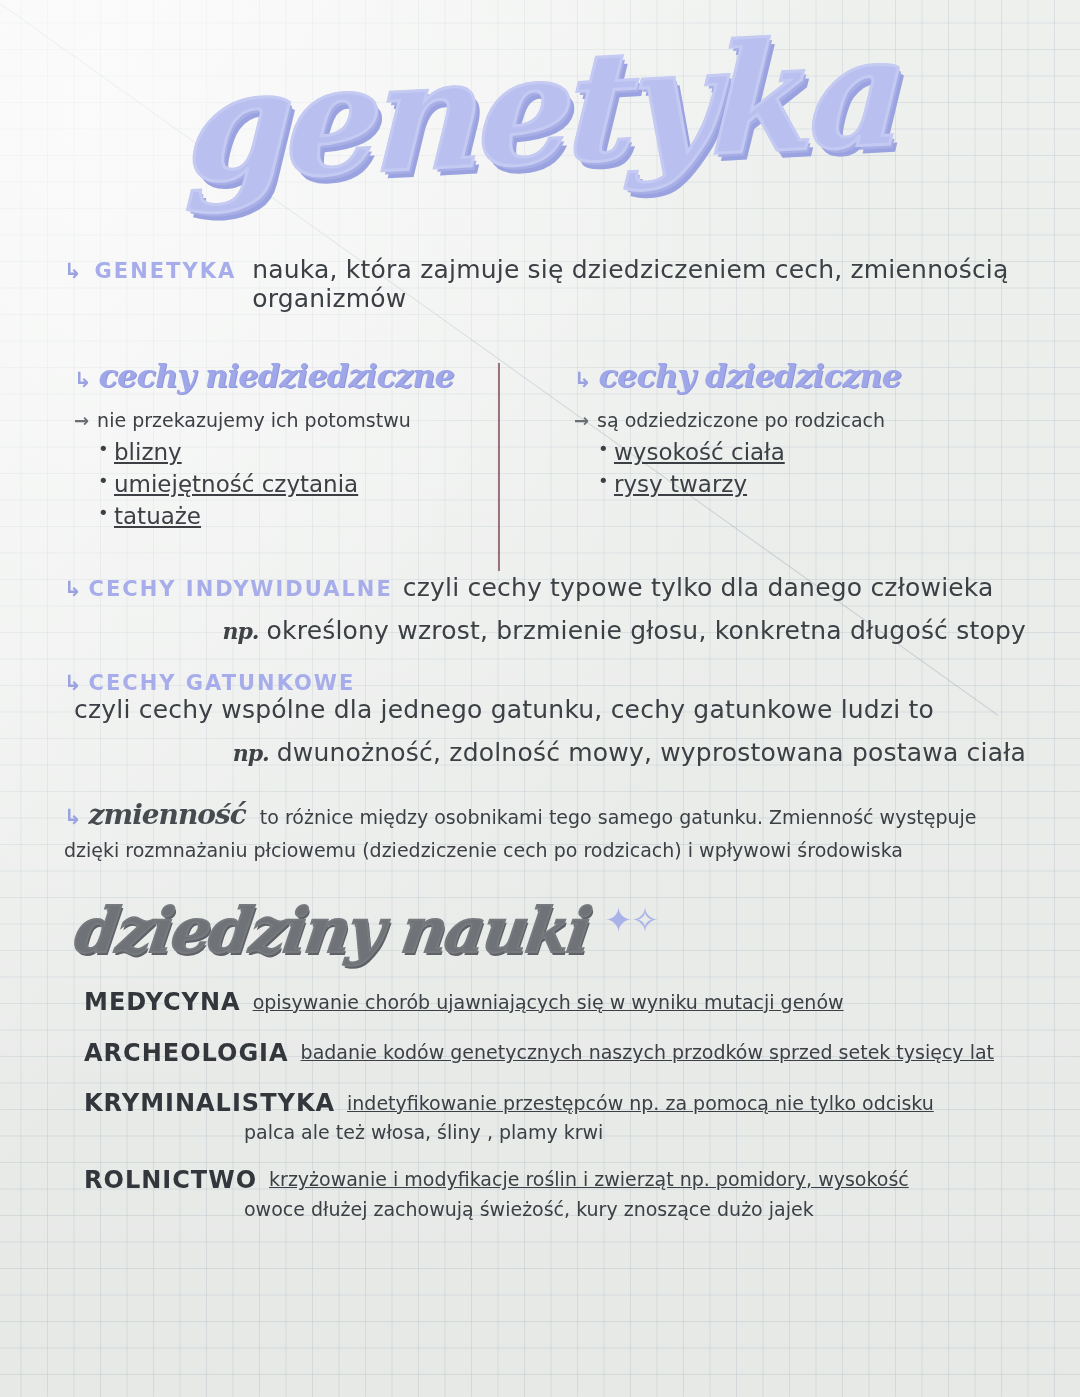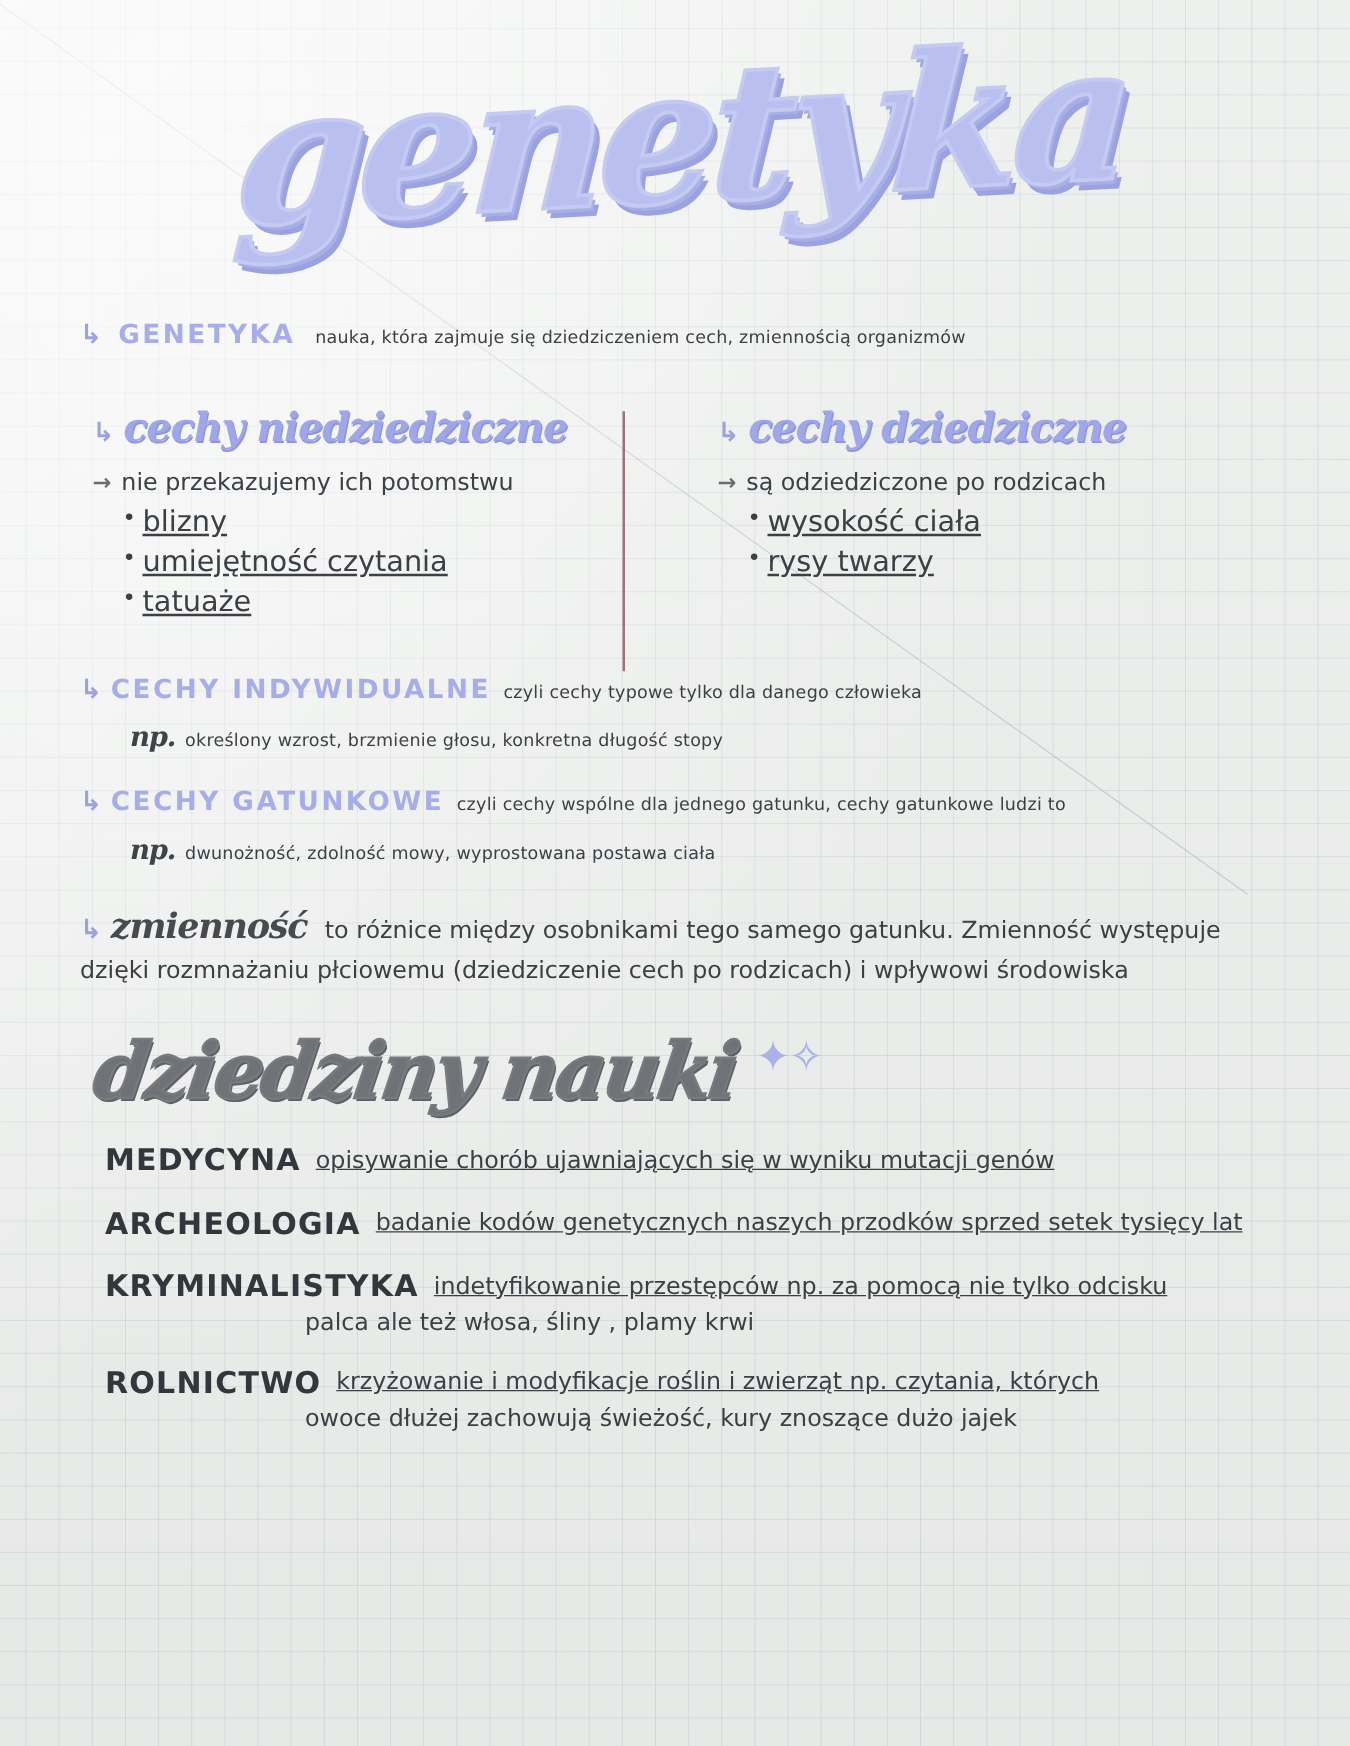--- a/index.html
+++ b/index.html
@@ -99,21 +99,21 @@
     font-size: 34px;
     vertical-align: top;
     margin-left: 10px;
     letter-spacing: -2px;
   }
 
   
   .hw {
     font-family: "DejaVu Sans", sans-serif;
     color: #3c4045;
-    font-size: 14px;
+    font-size: 25px;
     letter-spacing: 0.2px;
   }
   .arrow {
     color: #9aa2e0;
     font-weight: bold;
     font-size: 21px;
     margin-right: 7px;
   }
   .kw {
     color: #a6adea;
@@ -226,20 +226,21 @@
     color: #3f4348;
     font-size: 22px;
     margin-right: 8px;
     letter-spacing: -1px;
   }
   .eg-row {
     padding: 0 54px 0 104px;
     display: flex;
     align-items: baseline;
     margin-top: 14px;
+    justify-content: flex-end;
   }
   .para {
     padding: 0 66px 0 64px;
     margin-top: 26px;
     font-size: 19px;
     color: #3c4045;
     line-height: 1.55;
   }
   .para .lead {
     display: inline-flex;
@@ -380,19 +381,19 @@
         <span class="field-name">ARCHEOLOGIA</span>
         <span class="field-desc">badanie kodów  genetycznych  naszych  przodków   sprzed setek  tysięcy lat</span>
       </div>
       <div class="field-row">
         <span class="field-name">KRYMINALISTYKA</span>
         <span class="field-desc">indetyfikowanie przestępców  np.  za pomocą  nie tylko odcisku</span>
         <span class="field-desc2">palca  ale też  włosa, śliny , plamy   krwi</span>
       </div>
       <div class="field-row">
         <span class="field-name">ROLNICTWO</span>
-        <span class="field-desc">krzyżowanie  i modyfikacje roślin i zwierząt   np.  czytania, których</span>
+        <span class="field-desc">krzyżowanie  i modyfikacje roślin i zwierząt   np.  pomidory, wysokość</span>
         <span class="field-desc2">owoce  dłużej zachowują  świeżość,  kury  znoszące  dużo jajek</span>
       </div>
     </div>
 
   </div>
 </div>
 
 </body></html>

